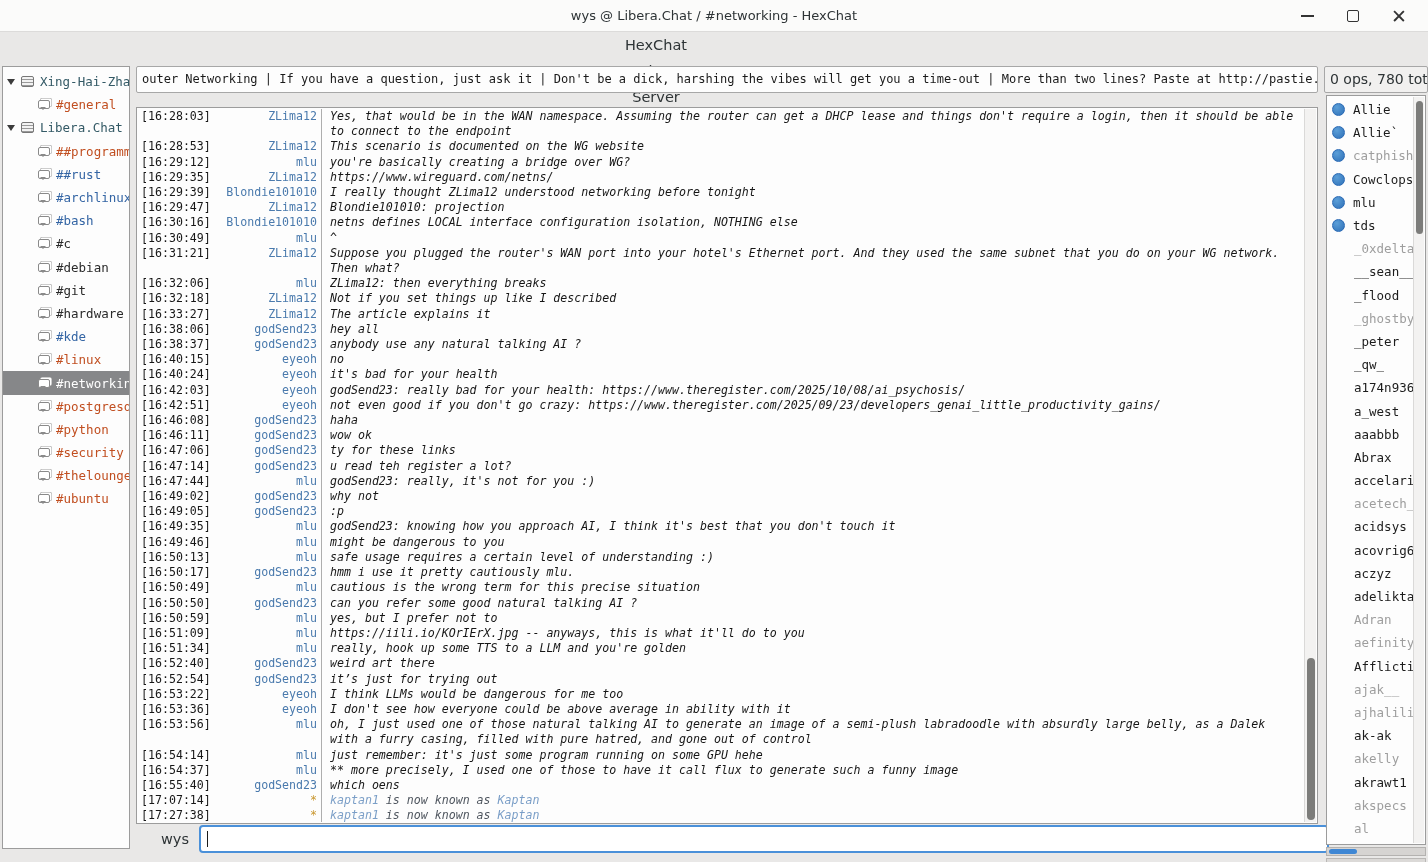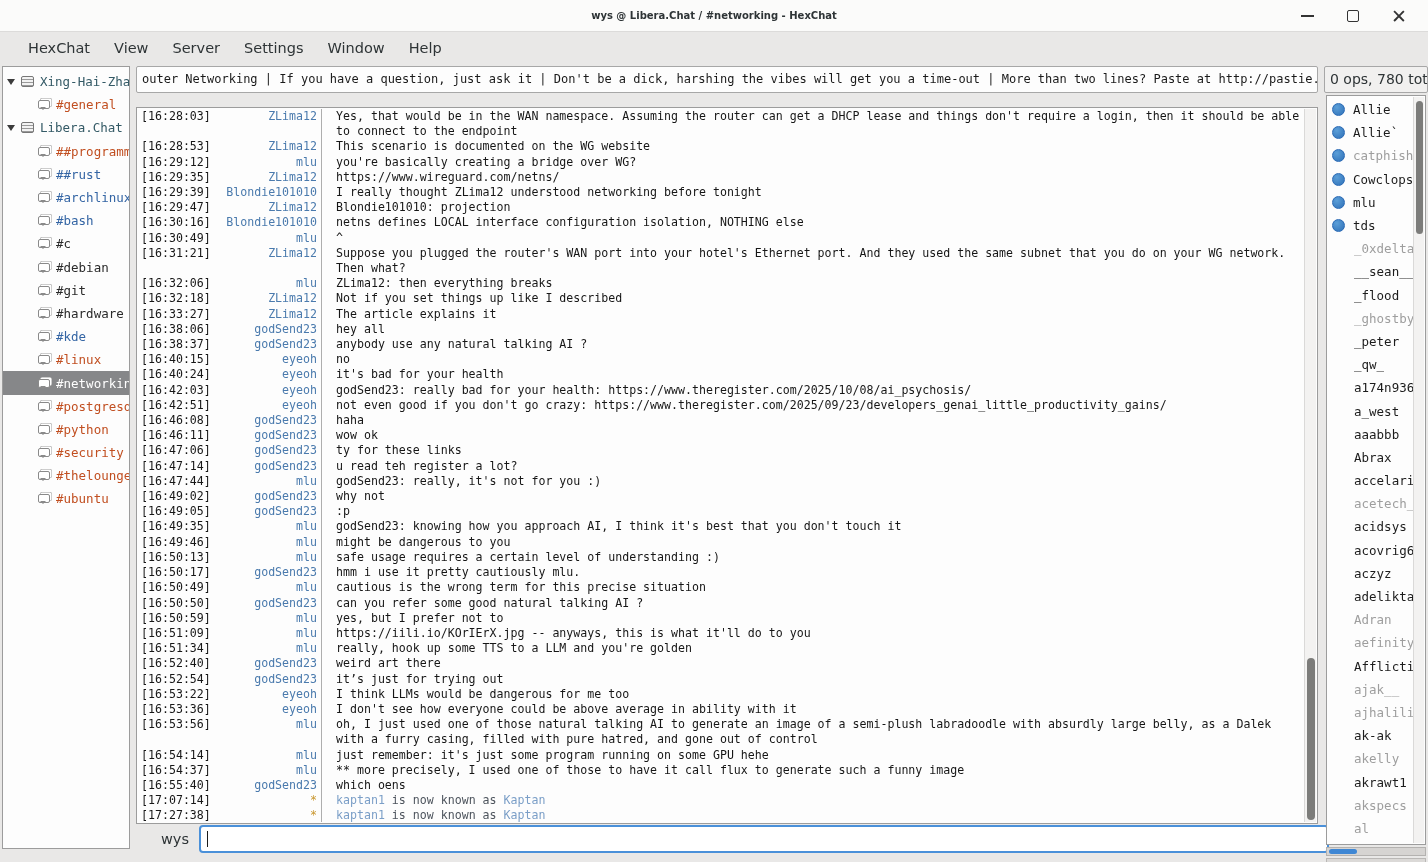--- a/index.html
+++ b/index.html
@@ -3,32 +3,32 @@
 <meta charset="utf-8">
 <style>
   * { margin:0; padding:0; box-sizing:border-box; }
   html,body { width:1428px; height:862px; overflow:hidden; background:#e9e8e7;
               font-family:"DejaVu Sans", sans-serif; }
   .window { position:relative; width:1428px; height:862px; background:#e9e8e7; }
 
   
   .titlebar { position:absolute; top:0; left:0; width:1428px; height:32px; background:#fbfbfa;
               border-bottom:1px solid #dcdbda; }
-  .title { position:absolute; width:100%; text-align:center; line-height:32px; font-weight:bold;
-           font-size:10px; color:#2e3436; }
+  .title { position:absolute; width:100%; text-align:center; line-height:32px; font-weight:normal;
+           font-size:13px; color:#2e3436; }
   .win-controls { position:absolute; right:6px; top:0; height:32px; display:flex; align-items:center; }
   .wc { width:46px; height:32px; display:flex; align-items:center; justify-content:center;
         cursor:default; color:#333; }
   .wc .bar { width:13px; height:2px; background:#333; }
   .wc .sq { width:12px; height:12px; border:1.5px solid #333; border-radius:2px; }
   .wc.close { font-size:19px; line-height:32px; }
 
   
   .menubar { position:absolute; top:32px; left:0; width:1296px; height:31px; background:#e9e8e7;
-             display:flex; align-items:center; padding-left:16px; }
+             display:flex; align-items:center; padding-left:16px;flex-direction:column; }
   .menu-item { padding:5px 12px; font-size:14.5px; color:#2e3436; }
 
   .content { position:absolute; top:63px; left:0; width:1428px; height:799px; }
 
   
   .tree-panel { position:absolute; left:2px; top:3px; width:128px; height:783px; background:#fdfdfd;
                 border:1px solid #9c9c9c; overflow:hidden; padding-top:3px;
                 font-family:"DejaVu Sans Mono", monospace; }
   .tree-row { height:23.2px; display:flex; align-items:center; white-space:nowrap; overflow:hidden; }
   .tree-row.net { padding-left:4px; }
@@ -63,21 +63,21 @@
 
   
   .chatbox { position:absolute; left:136px; top:44px; width:1182px; height:717px; background:#fdfdfd;
              border:1px solid #9c9c9c; overflow:hidden; }
   .chat-log { position:absolute; left:0; top:1px; right:13px; bottom:0;
               font-family:"DejaVu Sans Mono", monospace; font-size:11.6px; line-height:15.2px; }
   .msg-row { display:flex; align-items:flex-start; }
   .msg-time { width:70px; flex:none; margin-left:4px; color:#161616; white-space:pre; }
   .msg-nick { width:100px; flex:none; margin-left:6px; text-align:right; color:#4a7aad; white-space:pre; }
   .msg-nick.star { color:#c9972f; }
-  .msg-text { flex:1; margin-left:19px; padding-right:4px; color:#161616; word-wrap:break-word; min-width:0; }
+  .msg-text { flex:1; margin-left:13px; padding-right:4px; color:#161616; word-wrap:break-word; min-width:0;font-style:italic; }
   .ev-nick { color:#7a9ec7; }
   .ev-plain { color:#4d545d; }
   .vsep { position:absolute; left:184px; top:1px; bottom:1px; width:1px; background:#aeaeae; }
   .chat-scrollbar { position:absolute; right:1px; top:1px; bottom:1px; width:12px; background:#f3f2f1;
                     border-left:1px solid #dad9d8; }
   .chat-scrollbar .thumb { position:absolute; left:2px; width:8px; bottom:2px; height:162px;
                            background:#7c7c7a; border-radius:4px; }
 
   
   .input-row { position:absolute; left:149px; top:759px; width:1182px; height:34px; display:flex;

